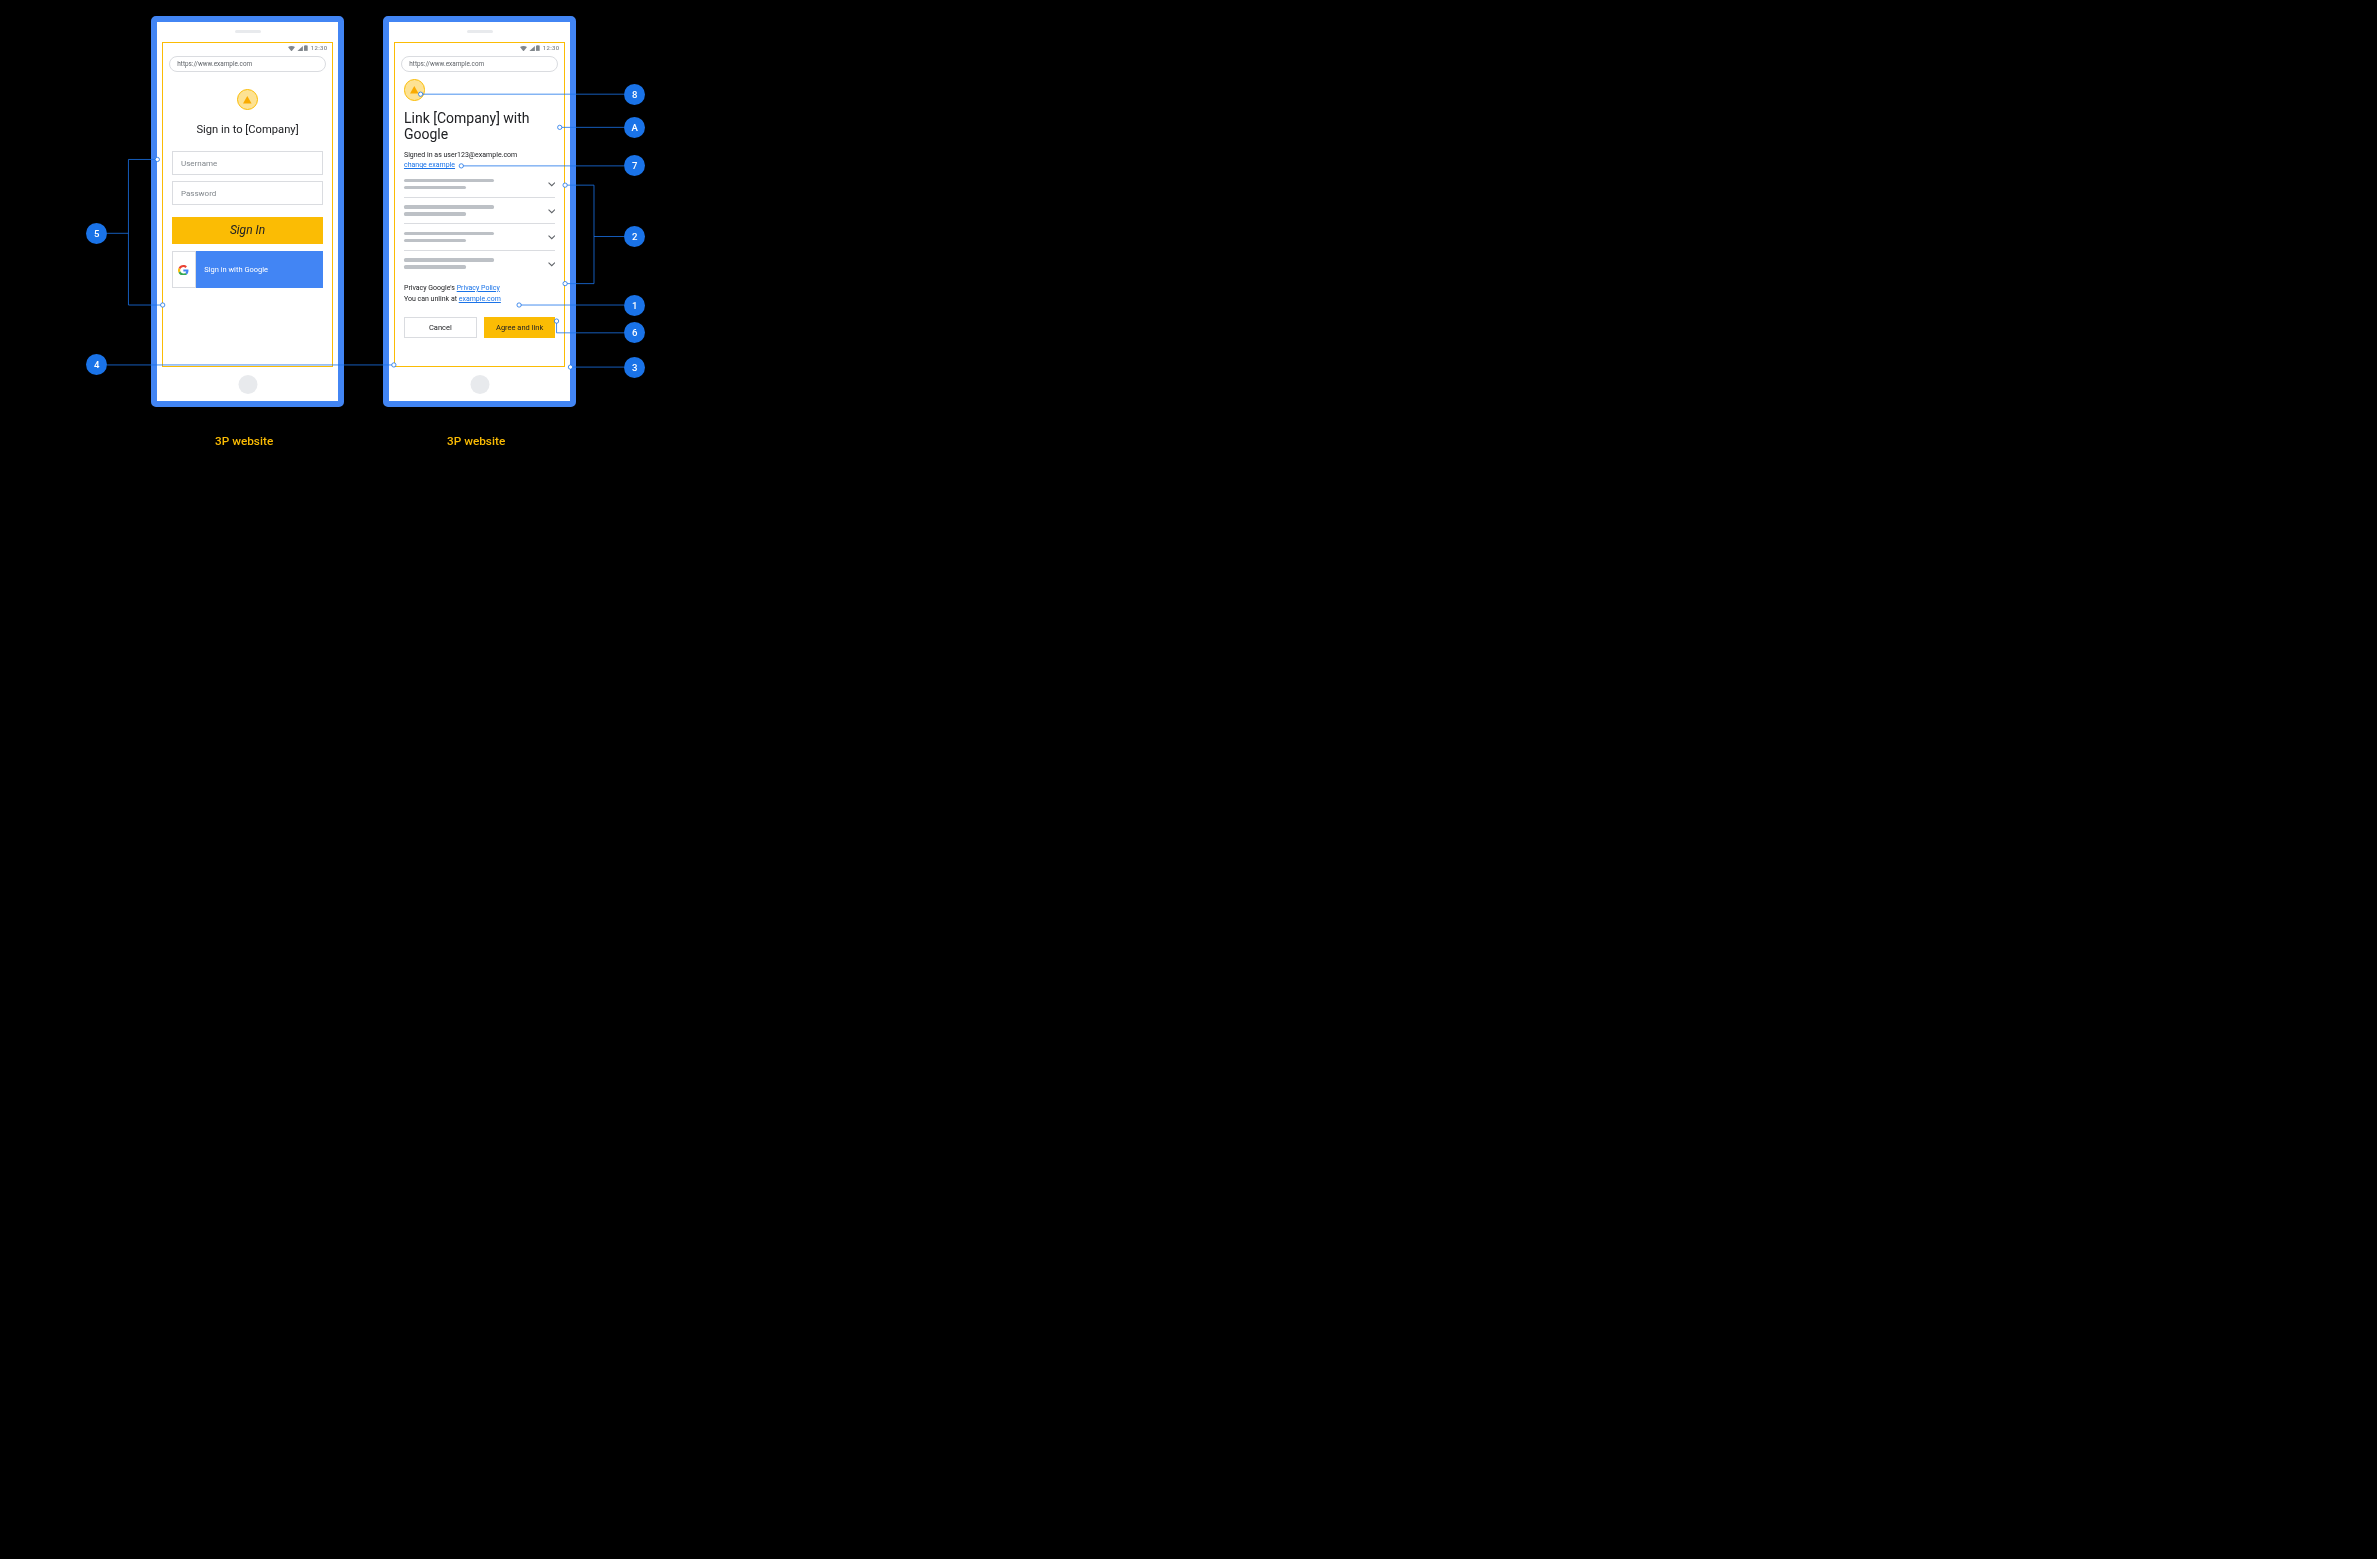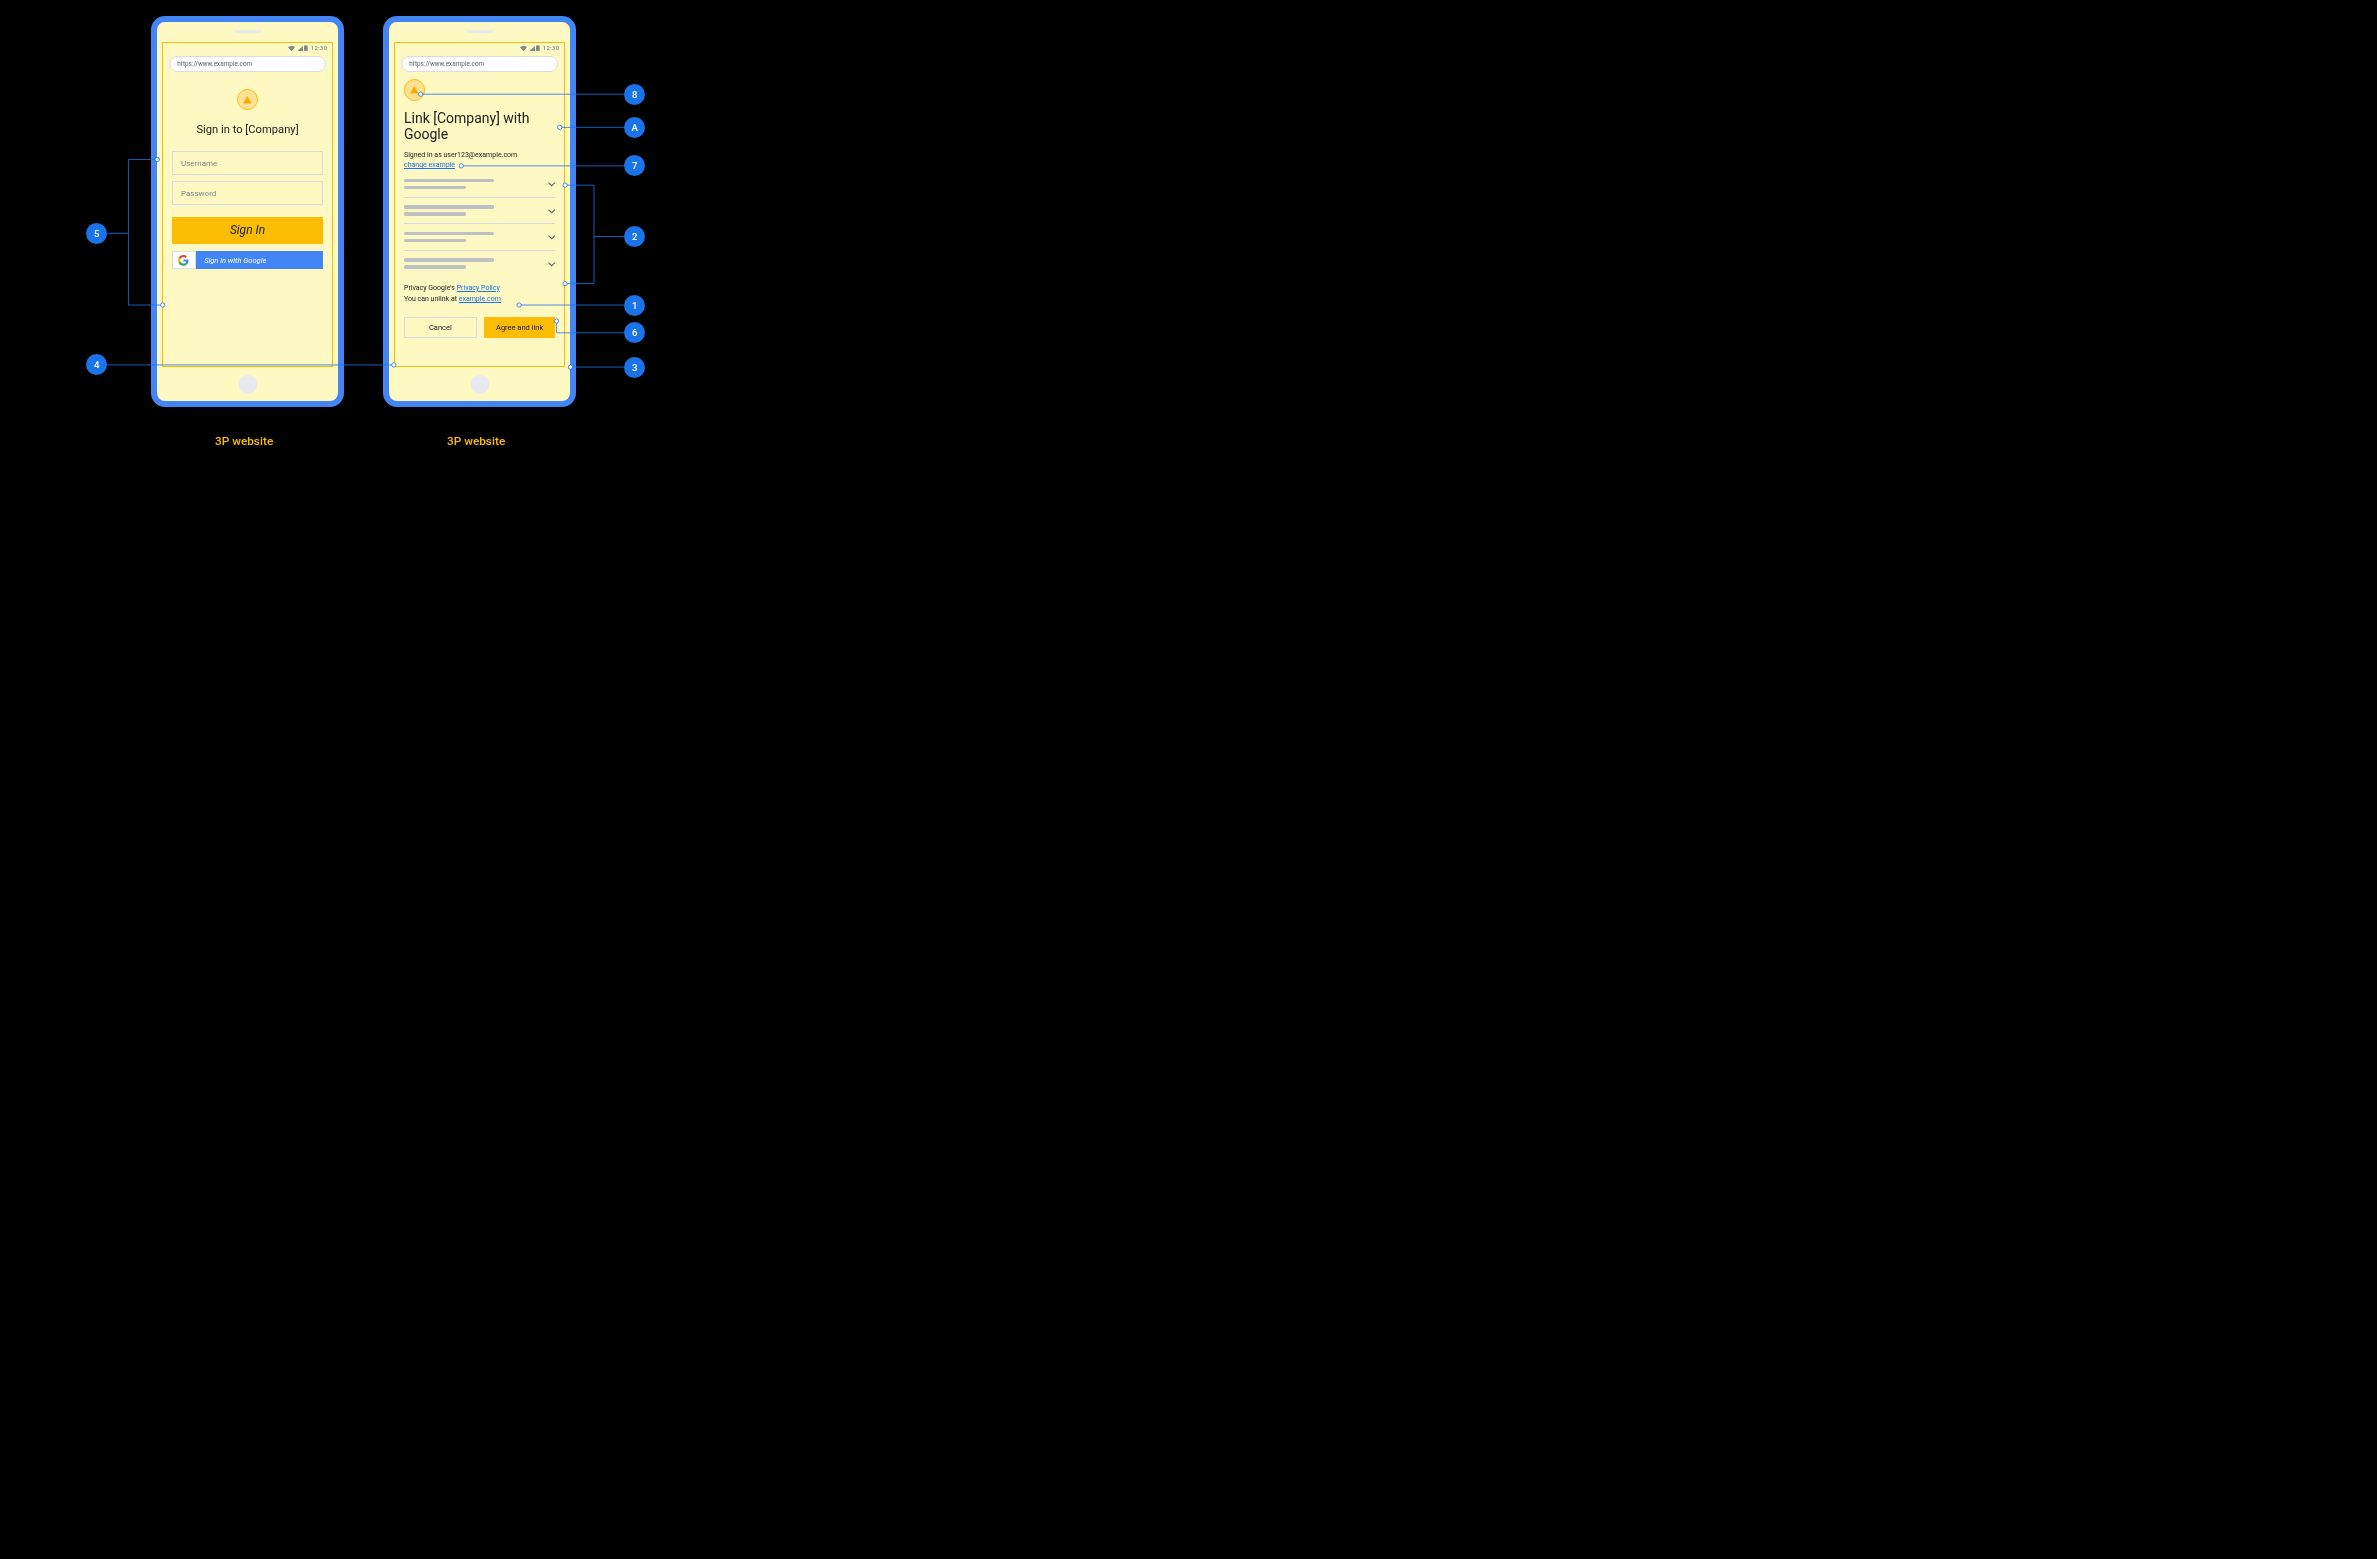--- a/index.html
+++ b/index.html
@@ -14,22 +14,22 @@
 .stage {
   position: relative;
   width: 731px;
   height: 480px;
 }
 .phone {
   position: absolute;
   width: 193px;
   height: 391px;
   border: 6.4px solid #4285F4;
-  border-radius: 14px;
-  background: #fef9c3;
+  border-radius: 5px;
+  background: #ffffff;
 }
 .phone.left { left: 151px; top: 16px; }
 .phone.right { left: 383px; top: 16px; }
 .speaker {
   position: absolute;
   top: 7.5px;
   left: 50%;
   transform: translateX(-50%);
   width: 26px;
   height: 3.2px;
@@ -119,23 +119,22 @@
   display: flex;
   align-items: center;
   justify-content: center;
   color: #202124;
   font-size: 12px;
   margin: 11.8px 3.2px 0;
   font-style: italic;
 }
 .google-btn {
   display: flex;
-  height: 18px;
+  height: 37px;
   margin: 7.5px 3.2px 0;
-  font-style: italic;
 }
 .google-btn-icon {
   width: 23.6px;
   background: #fff;
   border: 0.5px solid #DADCE0;
   display: flex;
   align-items: center;
   justify-content: center;
 }
 .google-btn-label {

